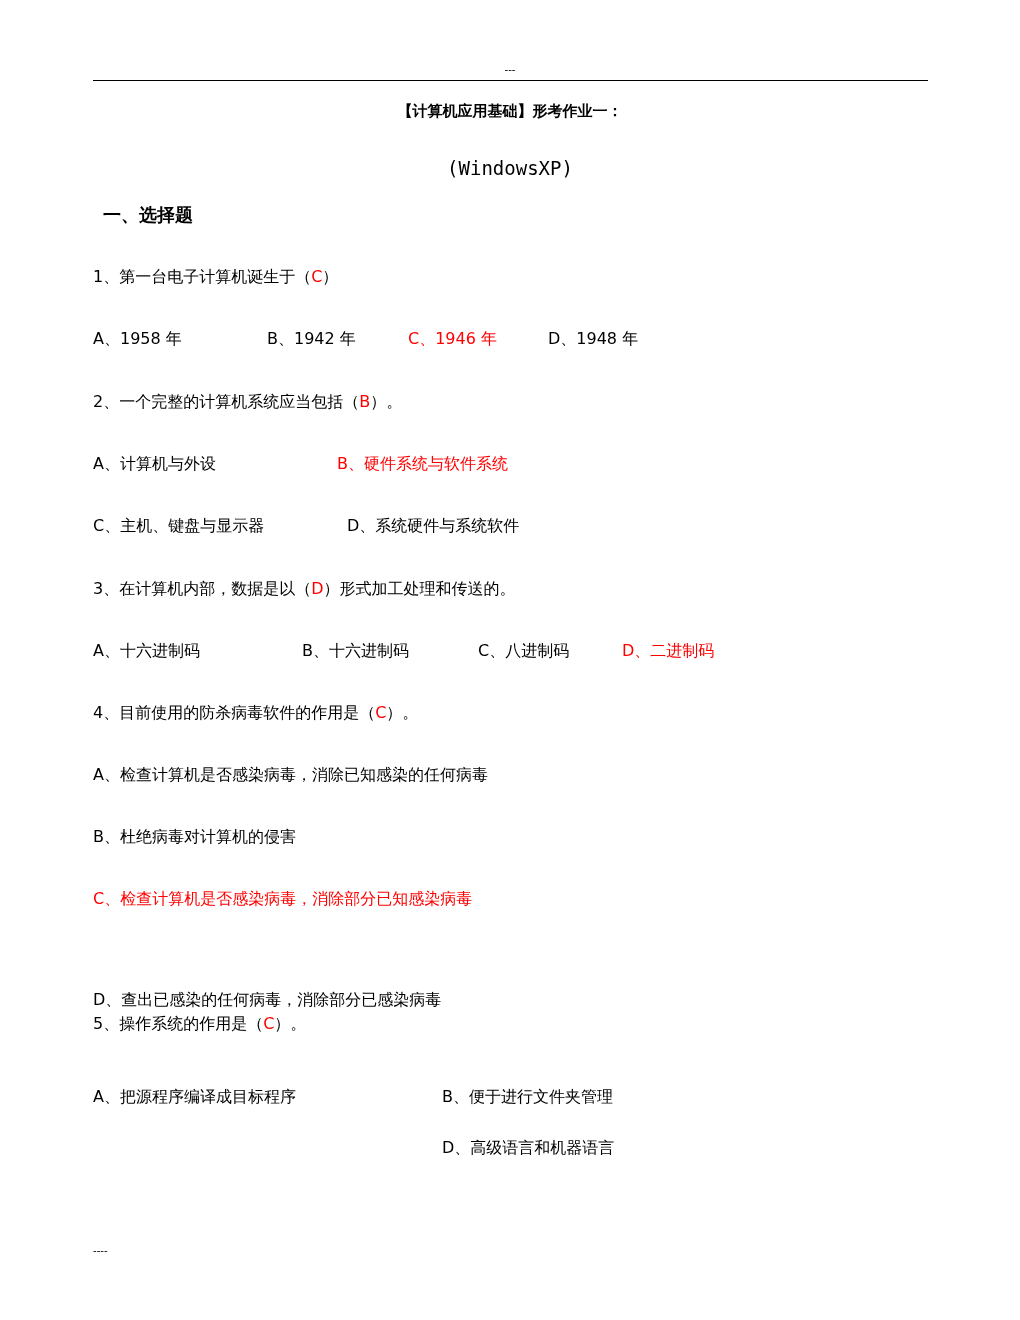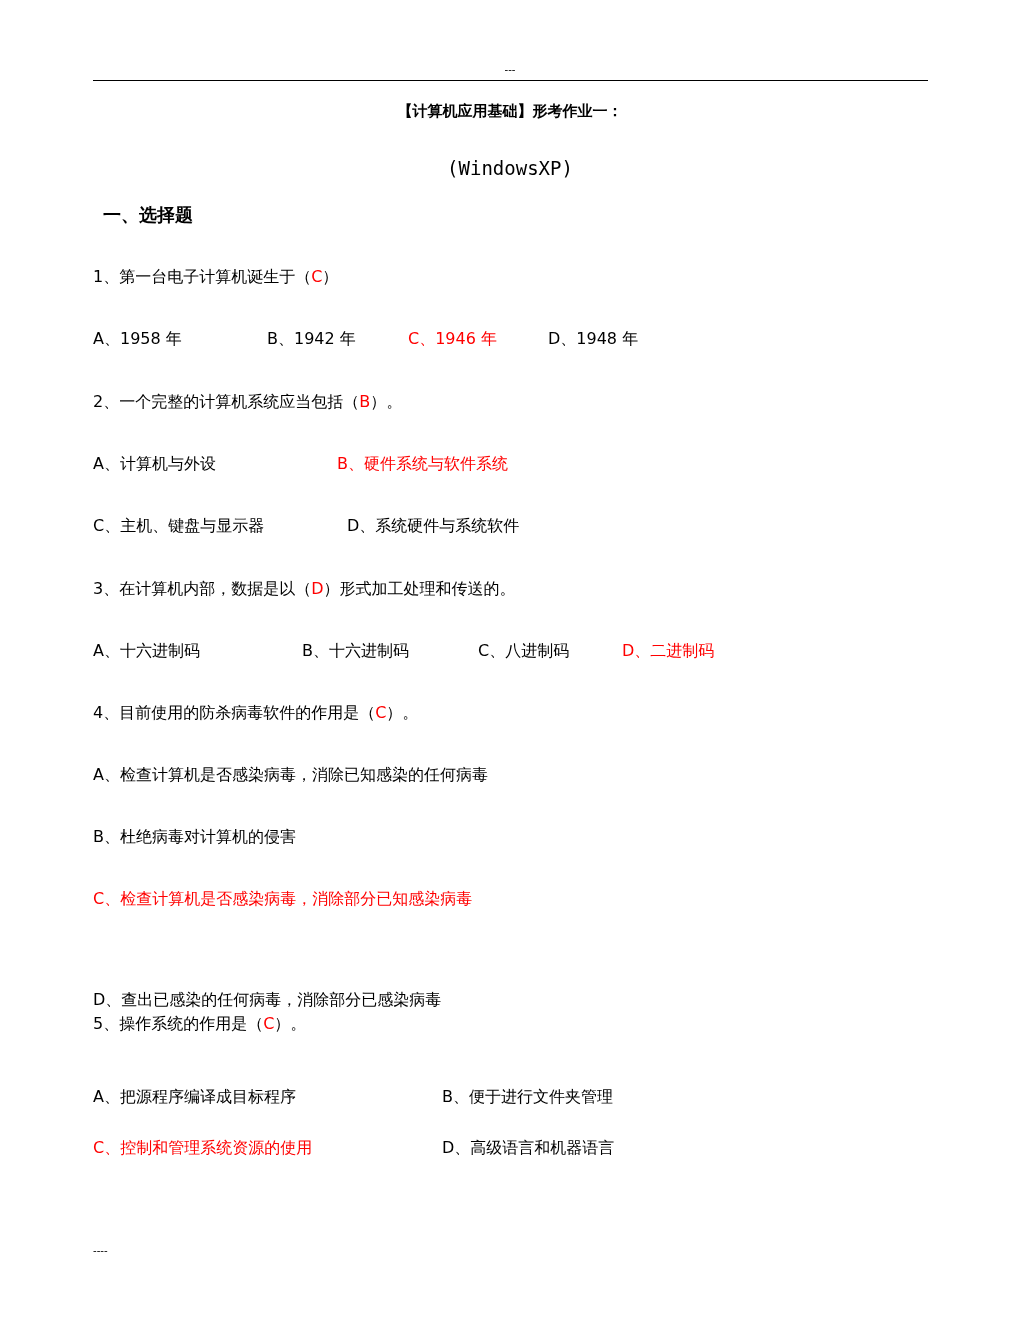--- a/index.html
+++ b/index.html
@@ -138,17 +138,16 @@
 <div class="line" style="top:987px;text-align:right;">D、查出已感染的任何病毒，消除部分已感染病毒</div>
 
 <div class="line" style="top:1011px;">
   <span>5、操作系统的作用是（</span><span class="red">C</span><span>）。</span>
 </div>
 <div class="line" style="top:1073px; width:700px; height:26px;margin-top:11px;">
   <span class="seg" style="left:0px;">A、把源程序编译成目标程序</span>
   <span class="seg" style="left:349px;">B、便于进行文件夹管理</span>
 </div>
 <div class="line" style="top:1135px; width:700px; height:26px;">
-  <span class="seg red" style="left:0px;">C、控制和管理系统资源的使用</span>
   <span class="seg" style="left:349px;">D、高级语言和机器语言</span>
 </div>
 
 <div class="footer-mark">----</div>
 
 </body></html>

